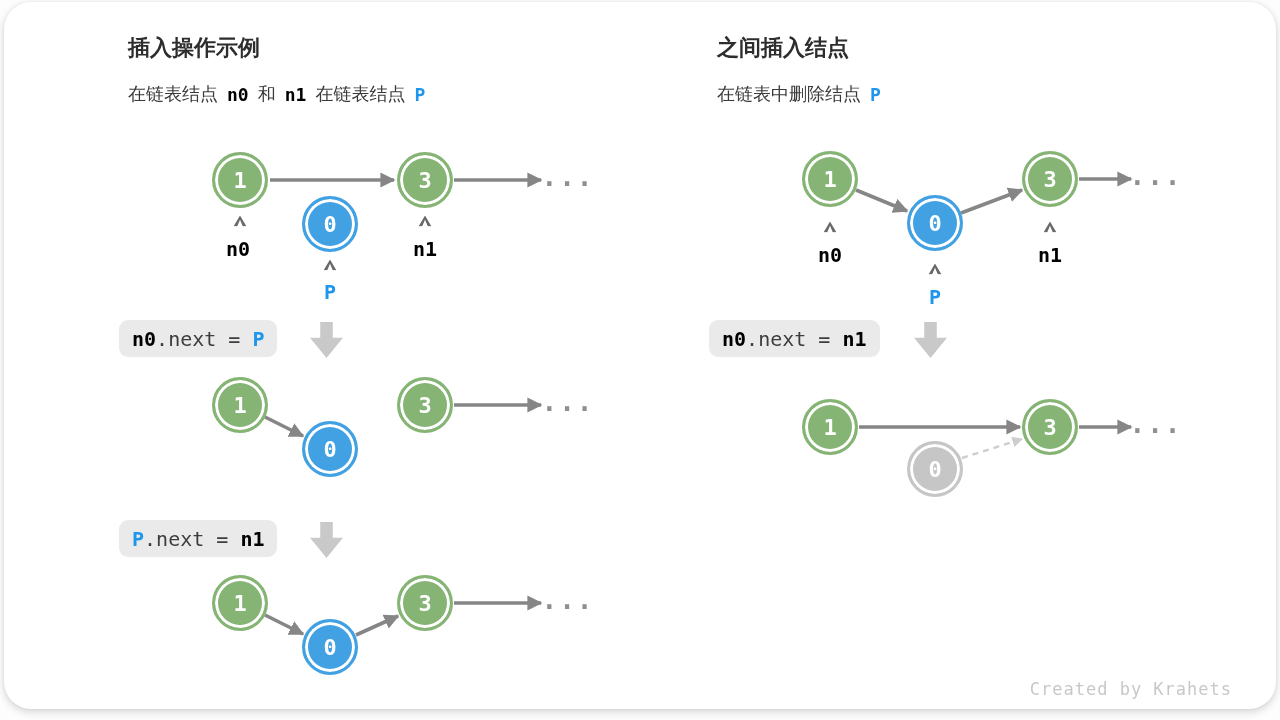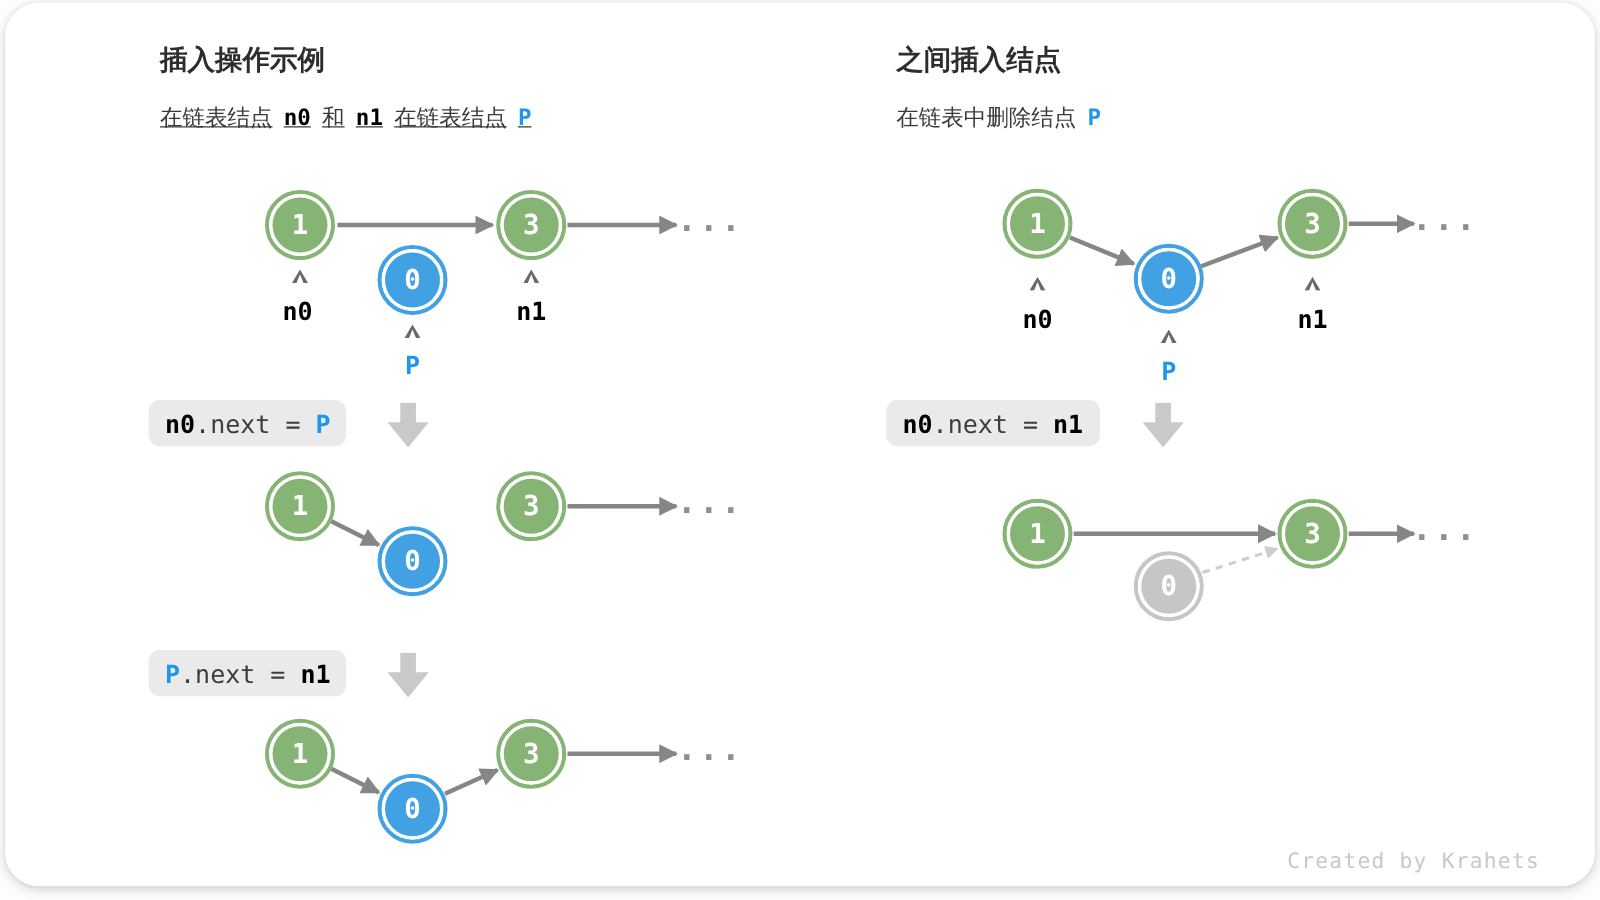--- a/index.html
+++ b/index.html
@@ -99,21 +99,21 @@
     <line x1="852" y1="188" x2="903" y2="209" stroke="#868686" stroke-width="3.6" marker-end="url(#ah)"></line>
     <line x1="957" y1="211" x2="1018" y2="188" stroke="#868686" stroke-width="3.6" marker-end="url(#ah)"></line>
     <line x1="1075" y1="177" x2="1127" y2="177" stroke="#868686" stroke-width="3.6" marker-end="url(#ah)"></line>
 
     <line x1="855" y1="425" x2="1016" y2="425" stroke="#868686" stroke-width="3.6" marker-end="url(#ah)"></line>
     <line x1="1075" y1="425" x2="1127" y2="425" stroke="#868686" stroke-width="3.6" marker-end="url(#ah)"></line>
     <line x1="958" y1="456" x2="1018" y2="437" stroke="#cdcdcd" stroke-width="2.4" stroke-dasharray="6 5" marker-end="url(#ahl)"></line>
   </svg>
 
   <h2 class="panel-title" style="left:124px; top:31px; margin:0;">插入操作示例</h2>
-  <p class="subtitle" style="left:124px; top:80px; margin:0;text-decoration:underline;">
+  <p class="subtitle" style="left:124px; top:80px; margin:0;">
     <span>在链表结点</span>
     <span class="mono t-green">n0</span>
     <span>和</span>
     <span class="mono t-green">n1</span>
     <span>在链表结点</span>
     <span class="mono t-blue">P</span>
   </p>
 
   <div class="node green" style="left:208px; top:150px;">
       <span>1</span>

